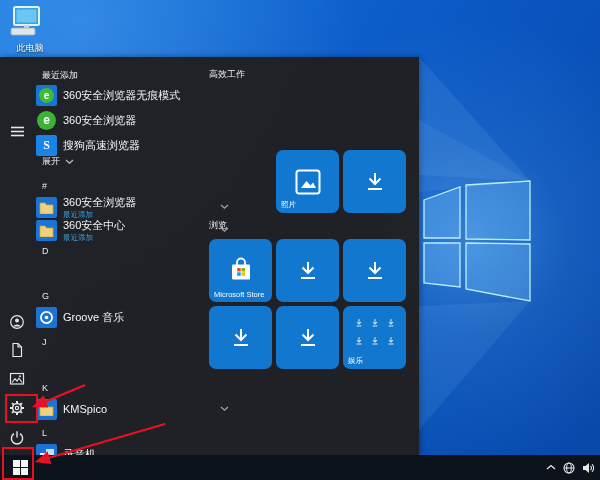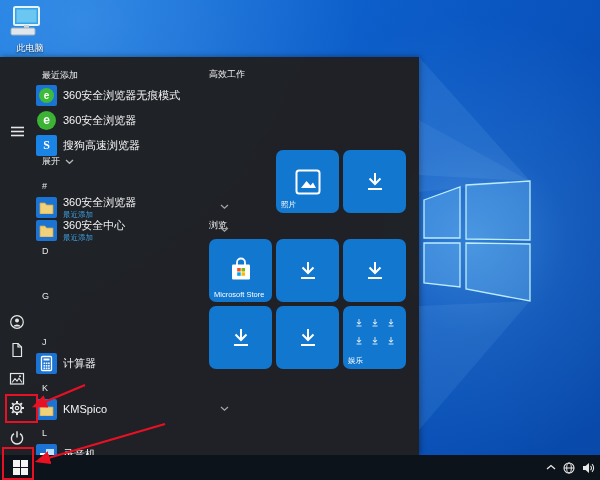--- a/index.html
+++ b/index.html
@@ -176,42 +176,31 @@
         <span class="sub-label" style="color:#3f9edd">最近添加</span>
       </span>
       <svg class="chev" width="9" height="6">
           <polyline points="1,1 4.5,4.3 8,1" fill="none" stroke="#a5a5a5" stroke-width="1.2"></polyline>
         </svg>
     </div>
 
     <div class="abs letter" style="left:42px;top:189px">D</div>
 
     <div class="abs letter" style="left:42px;top:234px">G</div>
+    <div class="abs app-row" style="top:248px">
+      <span class="app-ic blue-sq">
+        <svg width="17" height="17">
+            <circle cx="8.5" cy="8.5" r="5.6" fill="none" stroke="#fff" stroke-width="1.7"></circle>
+            <circle cx="8.5" cy="8.5" r="1.8" fill="#fff"></circle>
+          </svg>
+      </span>
+      <span class="app-label">Groove 音乐</span>
+    </div>
 
     <div class="abs letter" style="left:42px;top:280px">J</div>
-    <div class="abs app-row" style="top:294px">
-      <span class="app-ic blue-sq">
-        <svg width="15" height="17">
-            <rect x="2.5" y="1.5" width="10" height="14" rx="1" fill="none" stroke="#fff" stroke-width="1.3"></rect>
-            <rect x="4.5" y="3.5" width="6" height="2" fill="#fff"></rect>
-            <g fill="#fff">
-              <rect x="4.5" y="7.5" width="1.6" height="1.6"></rect>
-              <rect x="6.8" y="7.5" width="1.6" height="1.6"></rect>
-              <rect x="9.1" y="7.5" width="1.6" height="1.6"></rect>
-              <rect x="4.5" y="10" width="1.6" height="1.6"></rect>
-              <rect x="6.8" y="10" width="1.6" height="1.6"></rect>
-              <rect x="9.1" y="10" width="1.6" height="1.6"></rect>
-              <rect x="4.5" y="12.5" width="1.6" height="1.6"></rect>
-              <rect x="6.8" y="12.5" width="1.6" height="1.6"></rect>
-              <rect x="9.1" y="12.5" width="1.6" height="1.6"></rect>
-            </g>
-          </svg>
-      </span>
-      <span class="app-label">计算器</span>
-    </div>
 
     <div class="abs letter" style="left:42px;top:326px">K</div>
     <div class="abs app-row" style="top:340px">
       <span class="app-ic blue-sq">
         <svg width="15" height="13">
             <path d="M1,2 h5 l1.5,2 H14 v9 H1 Z" fill="#f0d27c" stroke="#caa24a" stroke-width="0.8"></path>
           </svg>
       </span>
       <span class="app-label">KMSpico</span>
       <svg class="chev" width="9" height="6">

